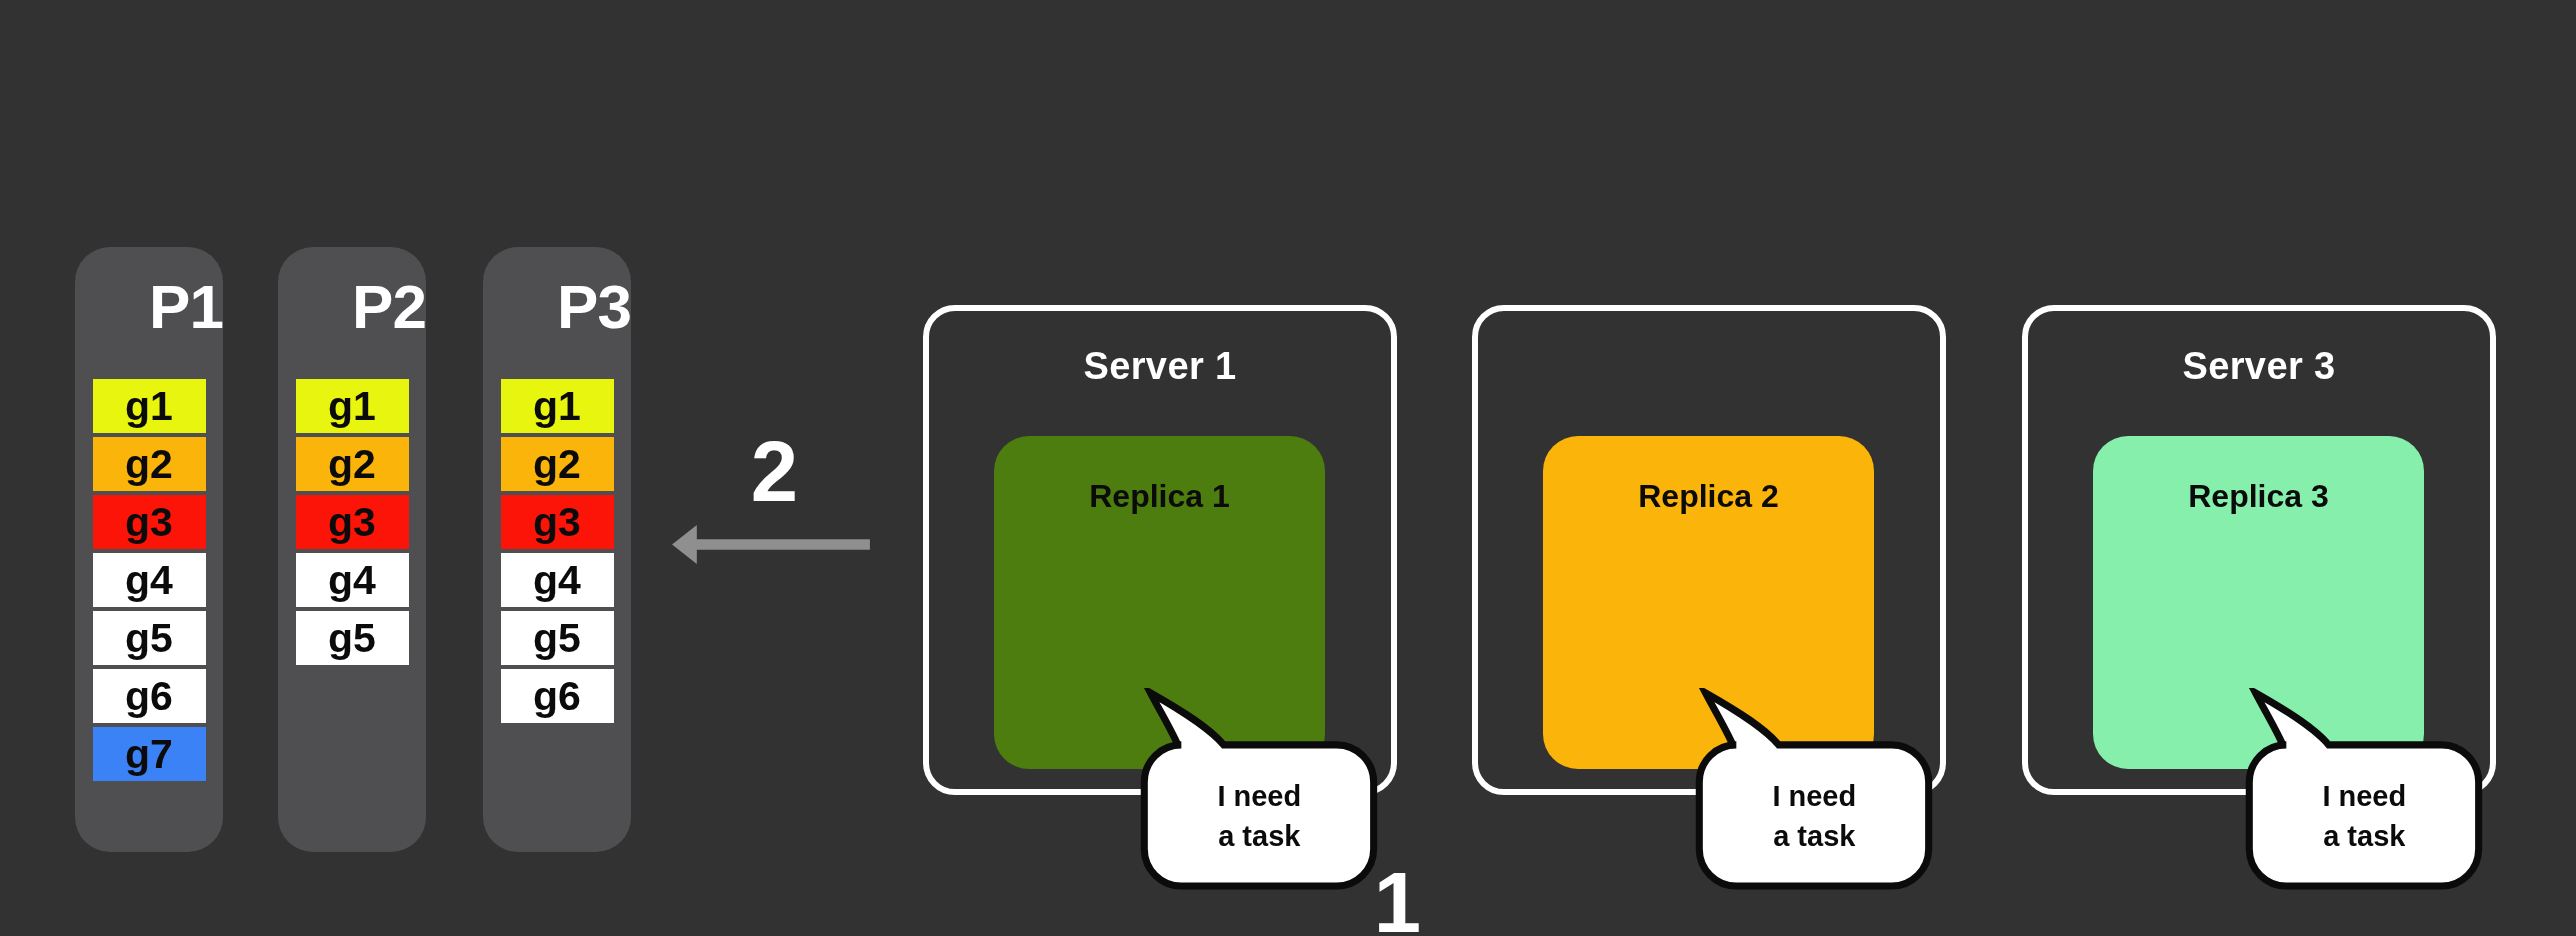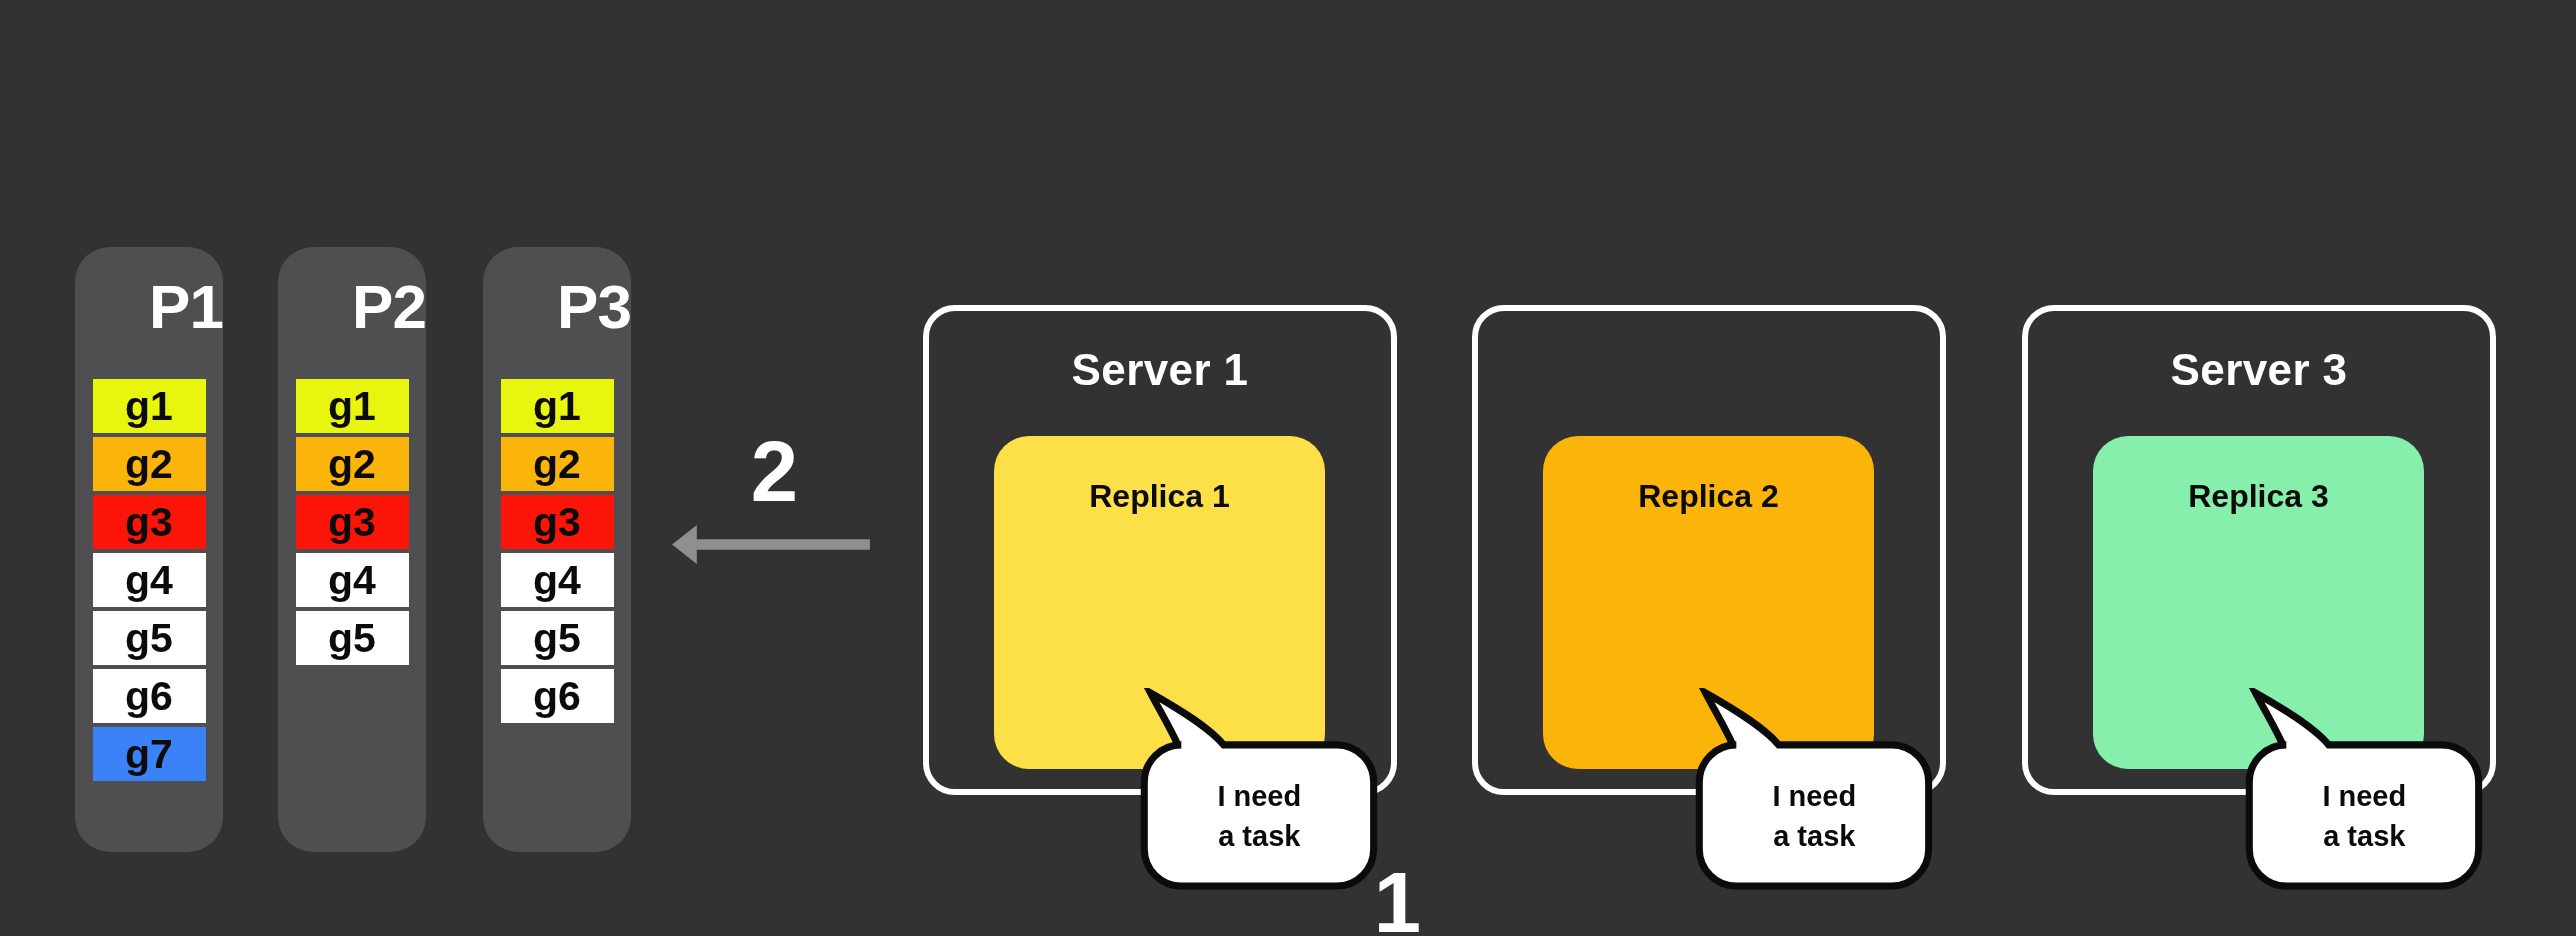--- a/index.html
+++ b/index.html
@@ -77,21 +77,21 @@
     top: 305px;
     width: 474px;
     height: 490px;
     border: 6.2px solid #ffffff;
     border-radius: 32px;
   }
   .server-title {
     padding-top: 34px;
     text-align: center;
     color: #ffffff;
-    font-size: 44px;
+    font-size: 38px;
     font-weight: 600;
     letter-spacing: 0.4px;
   }
   .replica {
     position: absolute;
     left: 65px;
     top: 125px;
     width: 331px;
     height: 333px;
     border-radius: 35px;
@@ -179,21 +179,21 @@
   <div class="step-label step-2">2</div>
   <svg class="arrow-svg" viewBox="0 0 240 64">
     <line x1="232" y1="32" x2="32" y2="32" stroke="#8f8f8f" stroke-width="12"></line>
     <polygon points="8,32 36,10 36,54" fill="#8f8f8f"></polygon>
   </svg>
 
   <div class="step-label step-1">1</div>
 
   <div class="server" style="left:923px">
     <div class="server-title">Server 1</div>
-    <div class="replica" style="background: #fde047;">
+    <div class="replica" style="background: #4d7c0f;">
       <div class="replica-title">Replica 1</div>
     </div>
   </div>
 
   <div class="server" style="left:1472px">
     <div class="replica" style="background: rgb(251, 180, 10);">
       <div class="replica-title">Replica 2</div>
     </div>
   </div>
 

